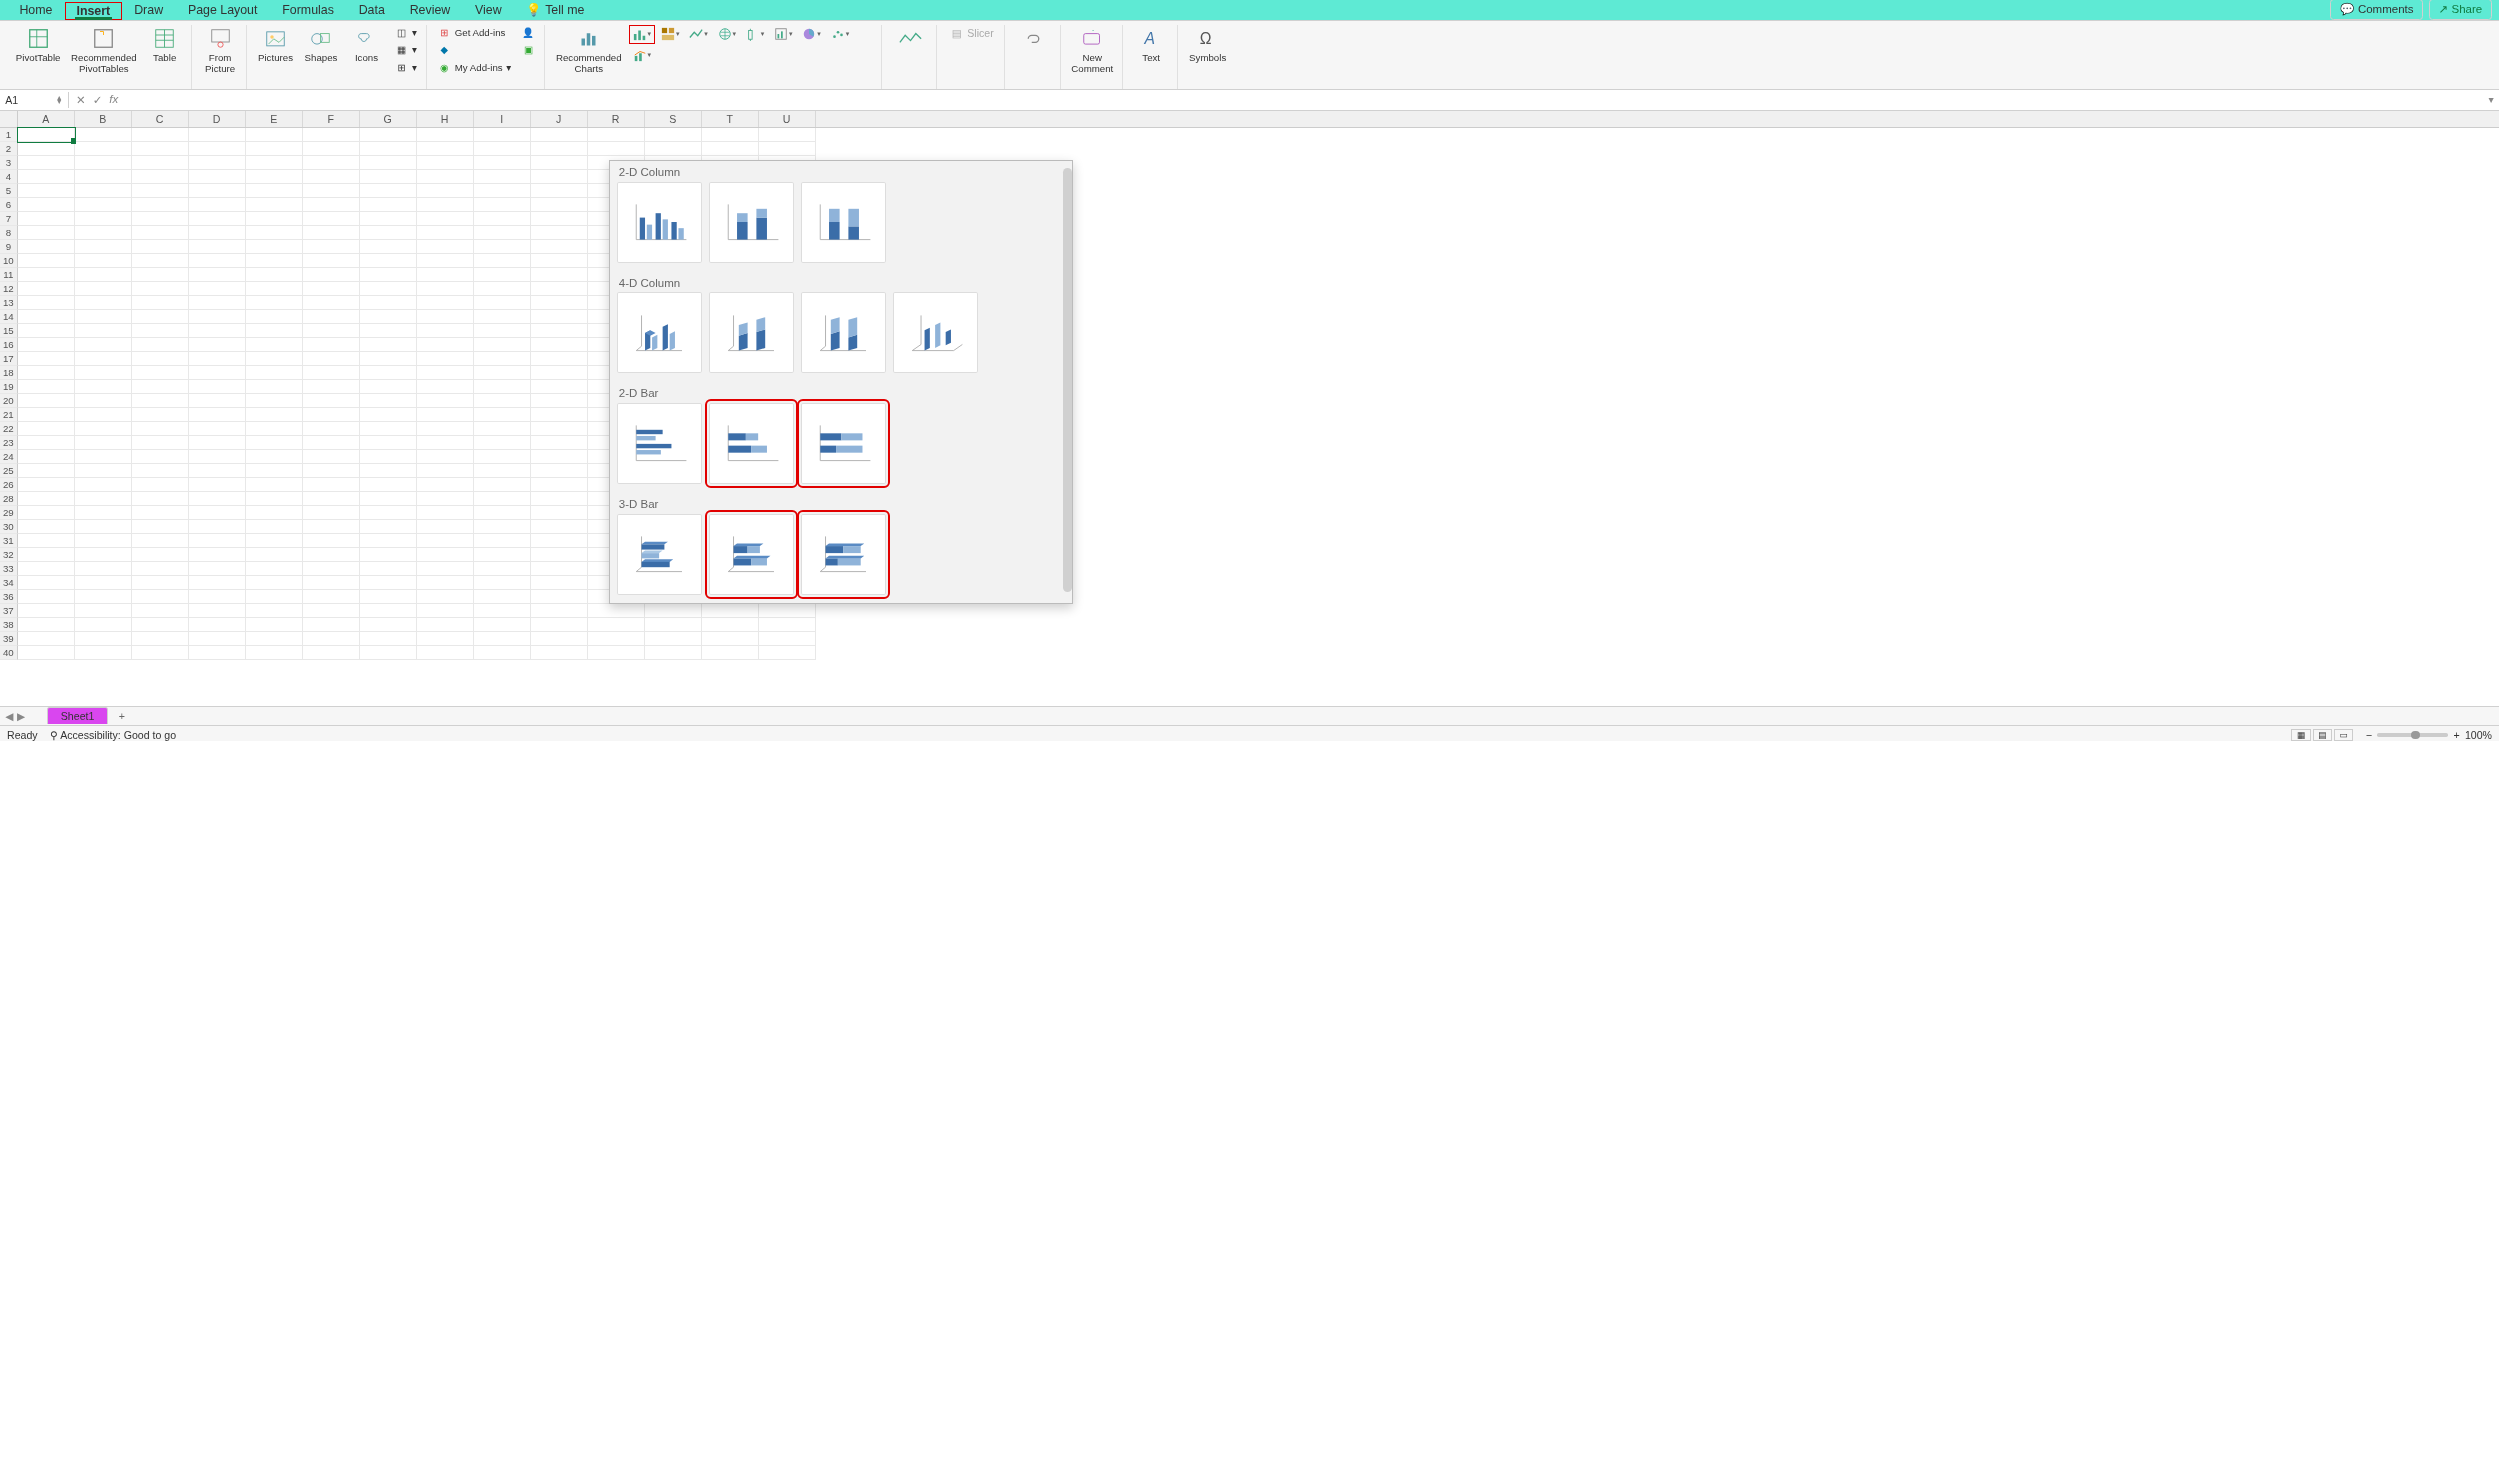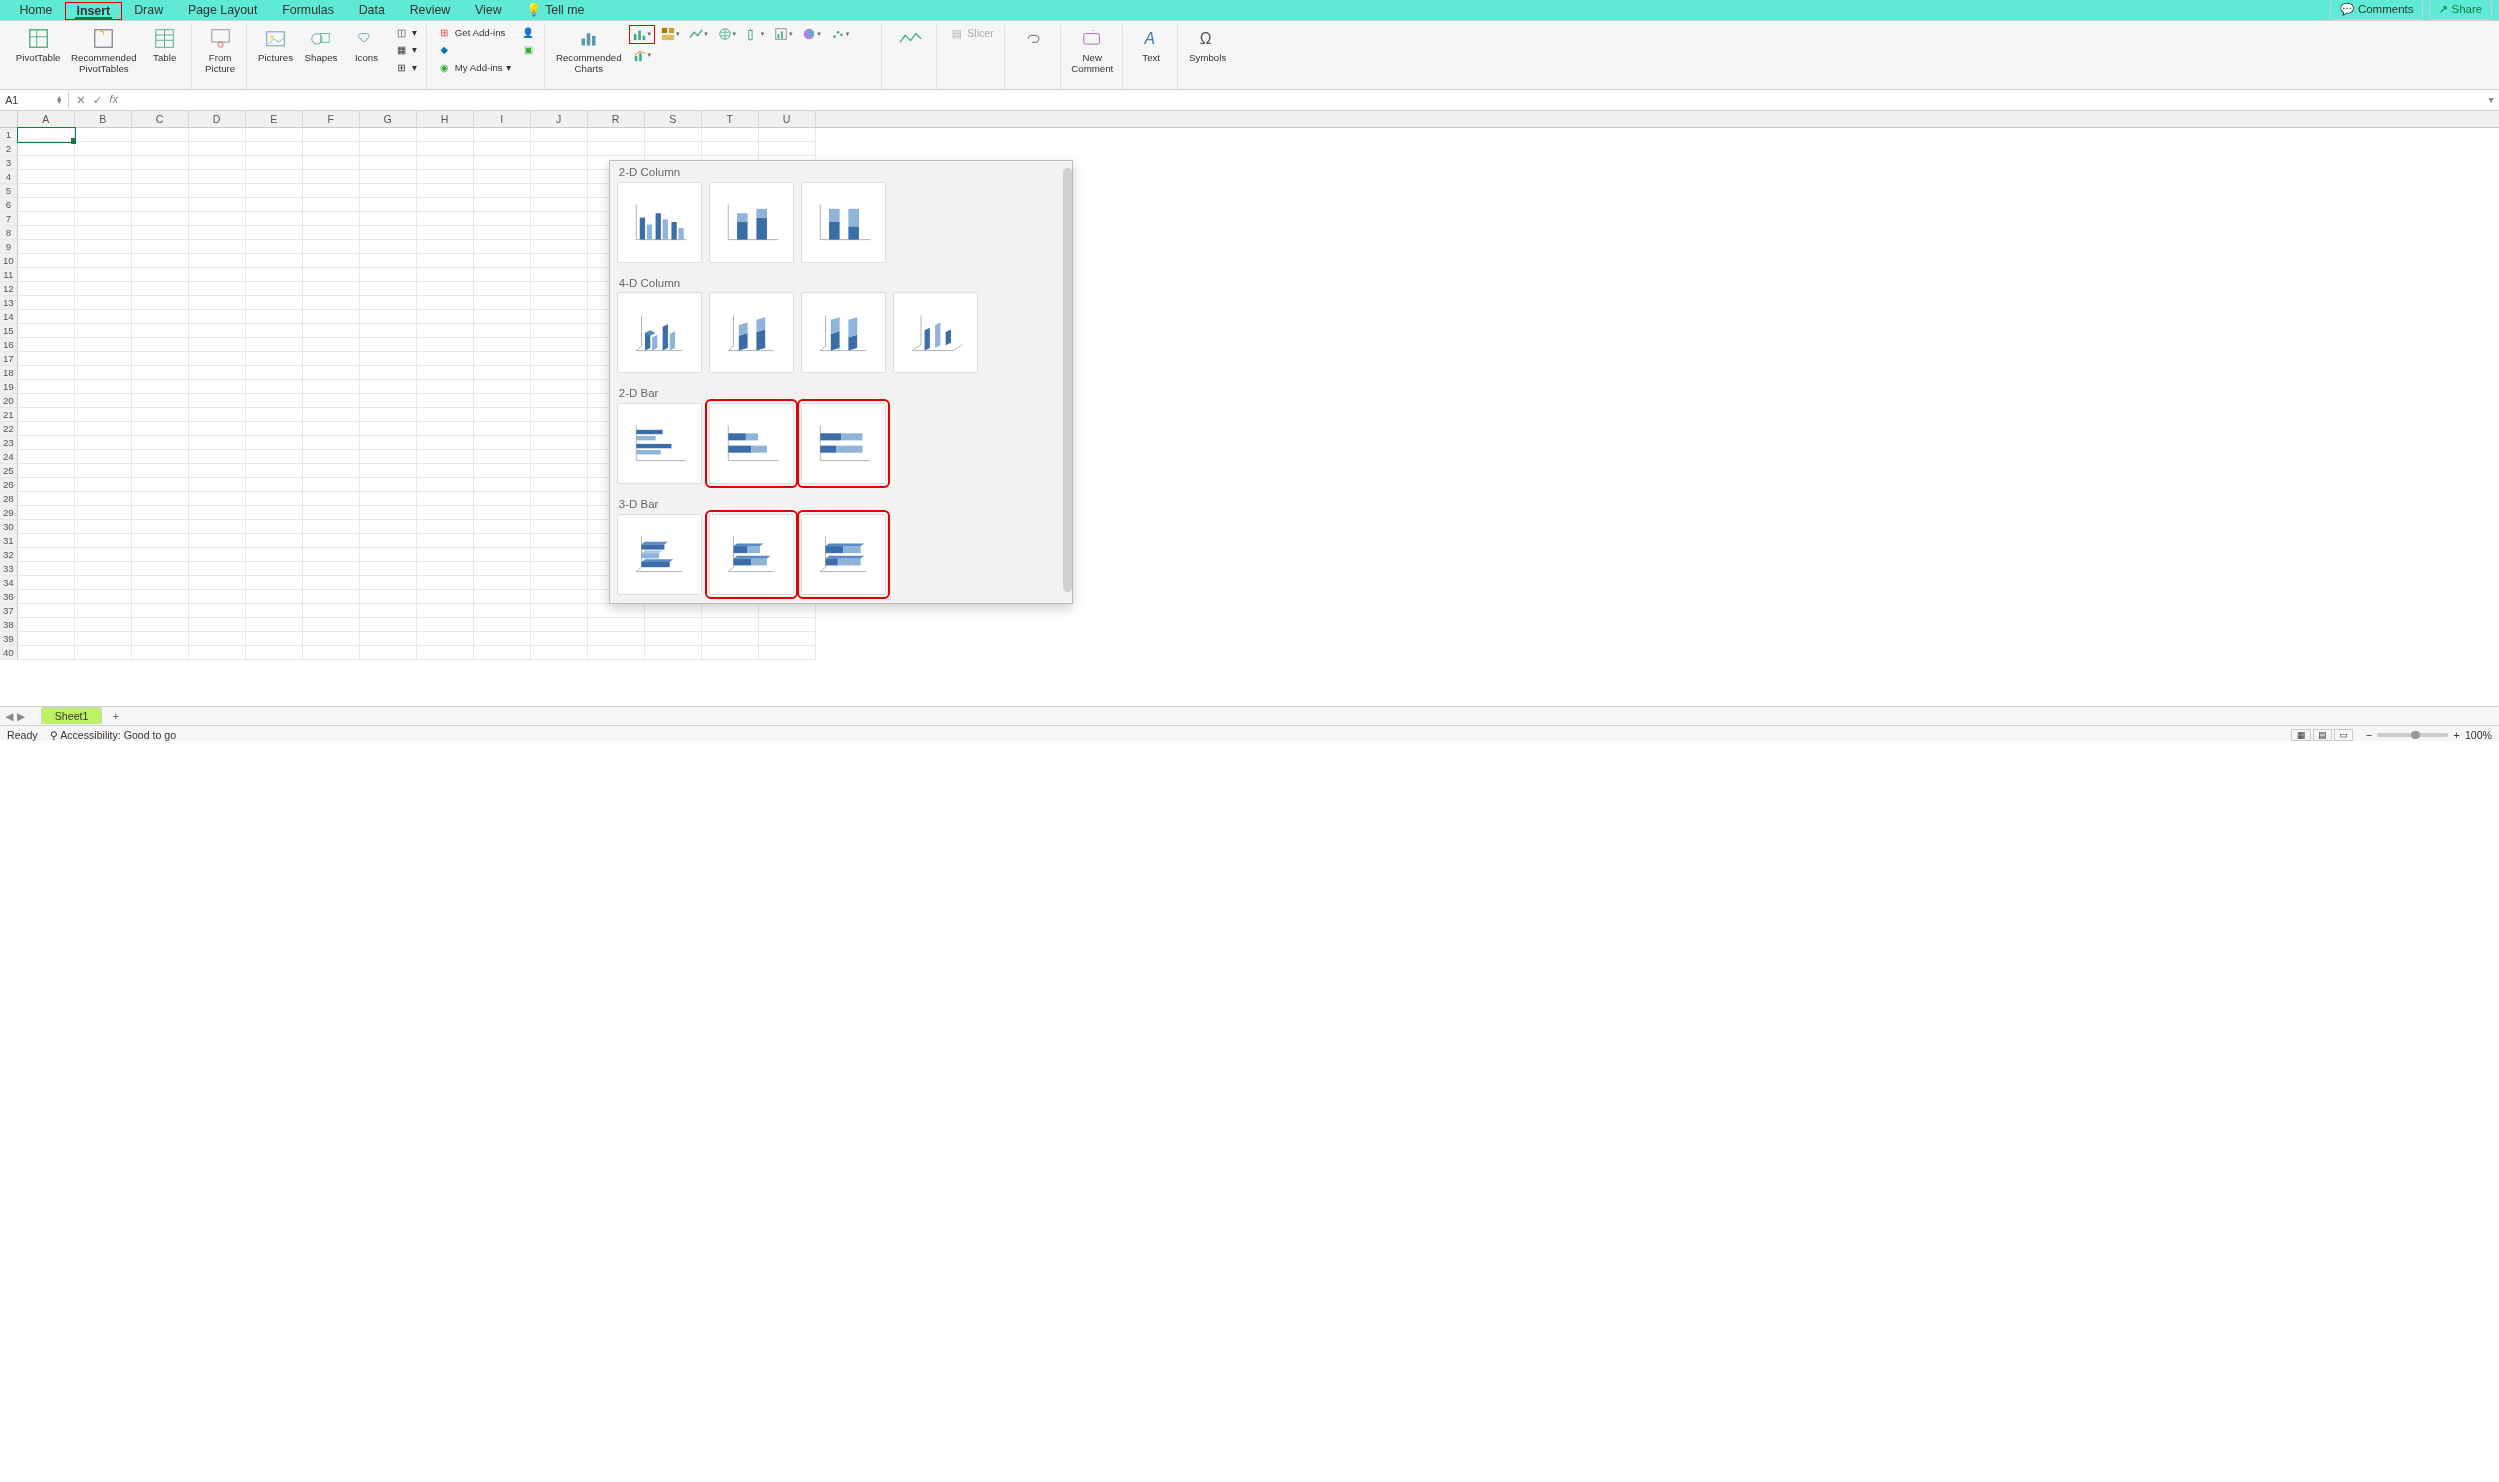--- a/index.html
+++ b/index.html
@@ -54,21 +54,21 @@
 .chart-popup { position:absolute; left:609px; top:49px; width:464px; background:#f2f2f2; border:0.9px solid #bbb; box-shadow:0 3.5px 10.6px rgba(0,0,0,.2); z-index:50; }
 .chart-popup .section-label { font-size:11.5px; color:#666; padding:5.3px 8.8px 3.5px 8.8px; }
 .chart-popup .row-thumbs { display:flex; gap:7px; padding:0 7px 8.8px 7px; }
 .thumb { width:85px; height:81px; background:#fff; border:0.9px solid #ddd; border-radius:1.8px; display:flex; align-items:center; justify-content:center; cursor:pointer; }
 .thumb.red-box { outline:2.6px solid #e10000; outline-offset:2.6px; }
 .scroll-thumb { position:absolute; right:0; top:7px; width:8.8px; height:424px; background:#d0d0d0; border-radius:4.4px; }
 
 
 .sheet-tabs { display:flex; align-items:center; height:19.4px; border-top:0.9px solid #d0d0d0; background:#f6f6f6; font-size:10.6px; }
 .sheet-nav { display:flex; gap:3.5px; padding:0 5.3px; color:#888; }
-.sheet-tab { padding:1.8px 12.4px; background:#bef264; border:0.9px solid #d0d0d0; border-bottom:none; border-radius:2.6px 2.6px 0 0; margin-left:11px; }
+.sheet-tab { padding:1.8px 12.4px; background:#d946ef; border:0.9px solid #d0d0d0; border-bottom:none; border-radius:2.6px 2.6px 0 0; margin-left:17px; }
 .sheet-add { width:17.7px; text-align:center; color:#666; cursor:pointer; margin-left:5.3px; }
 
 
 .status-bar { display:flex; align-items:flex-end; height:16px; background:#f6f6f6; border-top:0.9px solid #d0d0d0; font-size:10.6px; padding:0 7px; gap:12.4px; }
 .status-spacer { flex:1; }
 .view-btns { display:flex; gap:1.8px; }
 .view-btn { width:19.4px; height:12.4px; border:0.9px solid #ccc; display:flex; align-items:center; justify-content:center; font-size:8.8px; }
 .zoom { display:flex; align-items:center; gap:5.3px; }
 .zoom-track { width:71px; height:3.5px; background:#ccc; position:relative; border-radius:1.8px; }
 .zoom-thumb { position:absolute; left:34px; top:-2.6px; width:8.8px; height:8.8px; background:#999; border-radius:50%; }

